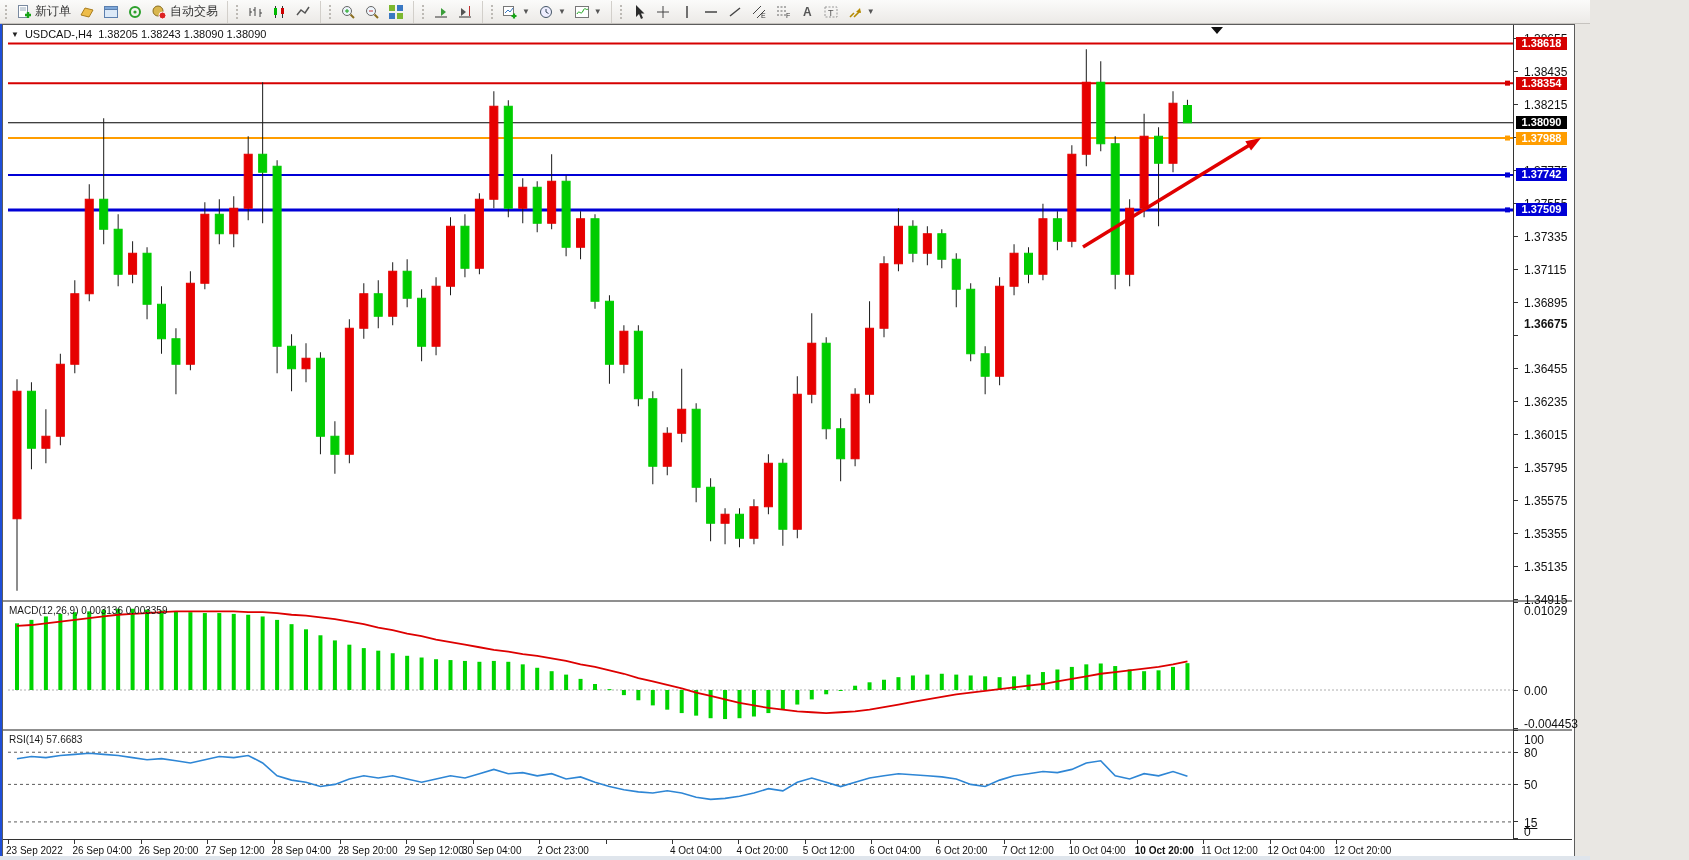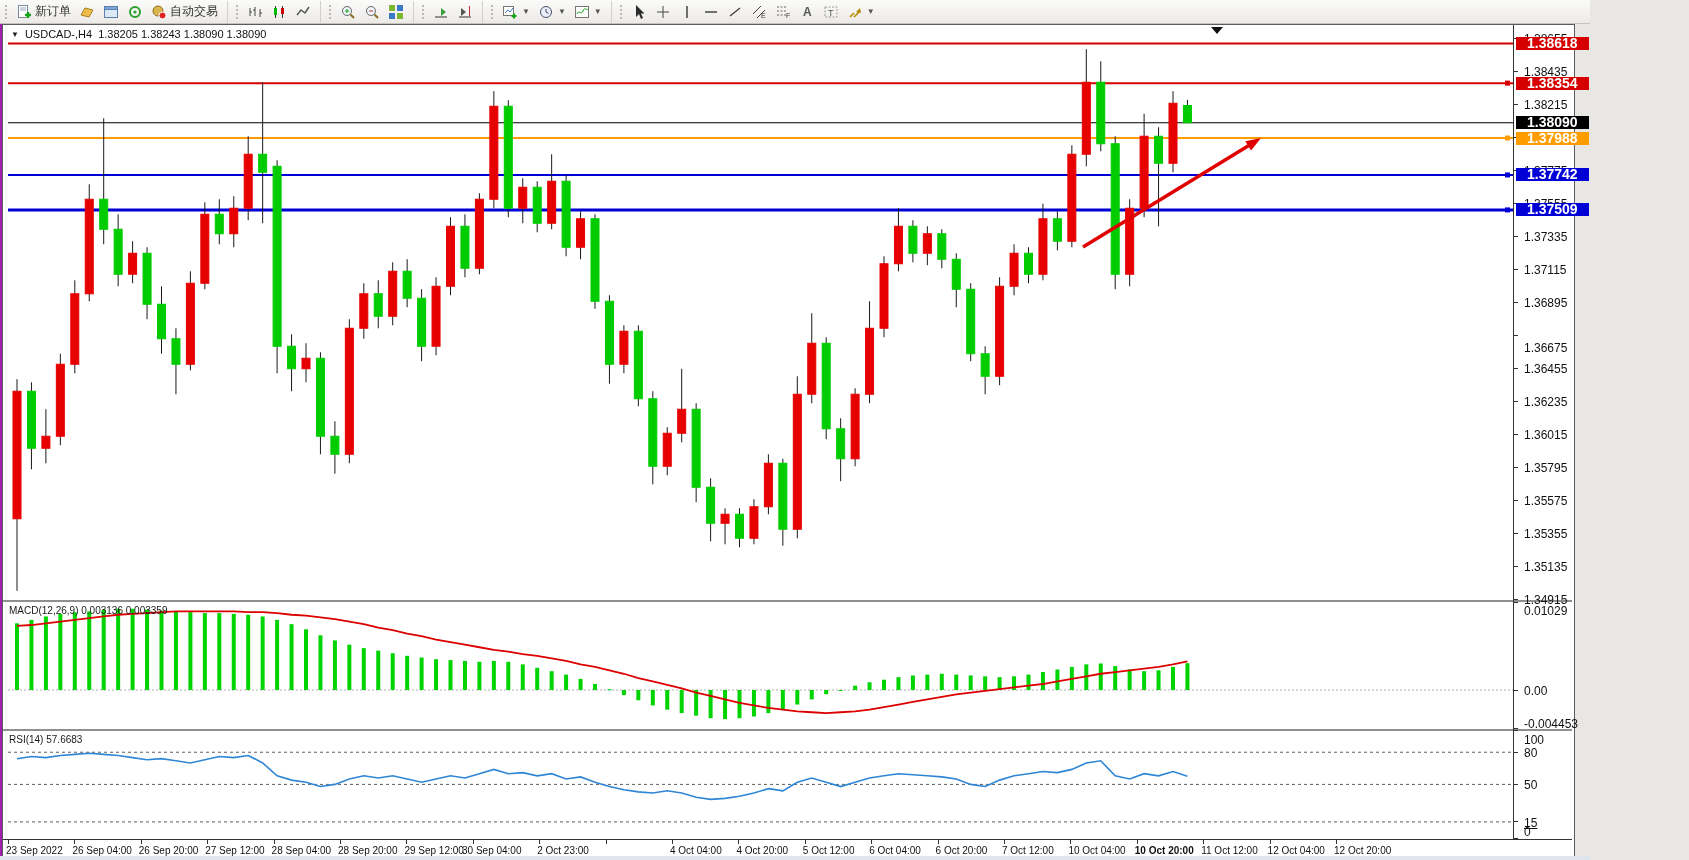--- a/index.html
+++ b/index.html
@@ -1,17 +1,17 @@
 <!DOCTYPE html>
 <html><head>
 <meta charset="utf-8">
 <style>
   html,body{margin:0;padding:0;}
   body{font-family:"Liberation Sans","DejaVu Sans",sans-serif;background:#e9e7e3;}
-  #root{position:relative;width:1590px;height:860px;background:#a21caf;overflow:hidden;}
+  #root{position:relative;width:1590px;height:860px;background:#1d4ed8;overflow:hidden;}
 
   
   #toolbar{position:absolute;left:0;top:0;width:1689px;height:23px;
     background:linear-gradient(#fbfbfa,#eceae7);border-bottom:1px solid #c6c3bf;
     display:flex;align-items:center;font-size:12px;color:#333;}
   .tb-group{display:flex;align-items:center;height:22px;padding:0 3px;}
   .tb-group + .tb-group{border-left:1px solid #d2cfca;margin-left:2px;padding-left:6px;}
   .tb-grip{width:3px;height:14px;margin:0 2px;border-left:2px dotted #bdbab5;}
   .tb-btn{display:flex;align-items:center;gap:3px;height:20px;padding:0 3px;border:1px solid transparent;border-radius:2px;cursor:default;}
   .tb-btn .lbl{white-space:nowrap;}
@@ -31,21 +31,21 @@
   .panel-sep{position:absolute;left:0;width:1569px;height:2px;background:#8f8f8f;z-index:5;}
   #axis-border{position:absolute;left:1510px;top:0;width:1px;height:814px;background:#333;z-index:6;}
   #time-border{position:absolute;left:0;top:814px;width:1569px;height:1px;background:#333;z-index:6;}
   svg.plot{position:absolute;left:5px;z-index:2;}
   .ind-label{position:absolute;left:6px;font-size:10px;color:#1a1a1a;z-index:20;white-space:nowrap;}
 
   
   .ax-tick{position:absolute;font-size:12px;color:#111;left:1521px;white-space:nowrap;z-index:7;}
   .ax-dash{position:absolute;left:1511px;width:4px;height:1px;background:#333;z-index:7;}
   .px-label{position:absolute;left:1513px;min-width:47px;height:13px;line-height:13px;text-align:center;
-    font-size:14px;font-weight:bold;color:#fff;padding:0 11px;z-index:9;}
+    font-size:11px;font-weight:bold;color:#fff;padding:0 2px;z-index:9;}
   .time-lbl{position:absolute;top:820px;font-size:10px;color:#111;white-space:nowrap;z-index:7;}
   .time-dash{position:absolute;top:815px;width:1px;height:4px;background:#333;z-index:7;}
   #bottom-strip{position:absolute;left:0;top:856px;width:1689px;height:4px;background:#dfe5ec;}
 </style>
 </head>
 <body>
 
 <div id="root">
 
   <div id="toolbar">
@@ -552,21 +552,21 @@
         <div class="ax-tick" style="top: 139px;">1.37775</div>
         <div class="ax-dash" style="top: 177.5px;"></div>
         <div class="ax-tick" style="top: 172px;">1.37555</div>
         <div class="ax-dash" style="top: 210.5px;"></div>
         <div class="ax-tick" style="top: 205px;">1.37335</div>
         <div class="ax-dash" style="top: 243.5px;"></div>
         <div class="ax-tick" style="top: 238px;">1.37115</div>
         <div class="ax-dash" style="top: 276.5px;"></div>
         <div class="ax-tick" style="top: 271px;">1.36895</div>
         <div class="ax-dash" style="top: 309.5px;"></div>
-        <div class="ax-tick" style="top: 316px;">1.36675</div>
+        <div class="ax-tick" style="top: 292px; font-weight: bold;">1.36675</div>
         <div class="ax-dash" style="top: 342.5px;"></div>
         <div class="ax-tick" style="top: 337px;">1.36455</div>
         <div class="ax-dash" style="top: 375.5px;"></div>
         <div class="ax-tick" style="top: 370px;">1.36235</div>
         <div class="ax-dash" style="top: 408.5px;"></div>
         <div class="ax-tick" style="top: 403px;">1.36015</div>
         <div class="ax-dash" style="top: 441.5px;"></div>
         <div class="ax-tick" style="top: 436px;">1.35795</div>
         <div class="ax-dash" style="top: 474.5px;"></div>
         <div class="ax-tick" style="top: 469px;">1.35575</div>

